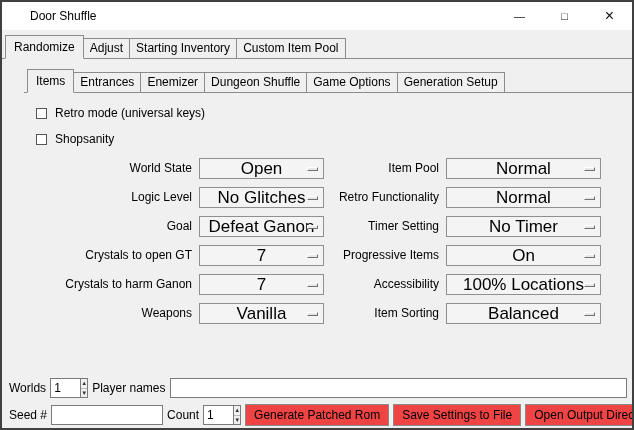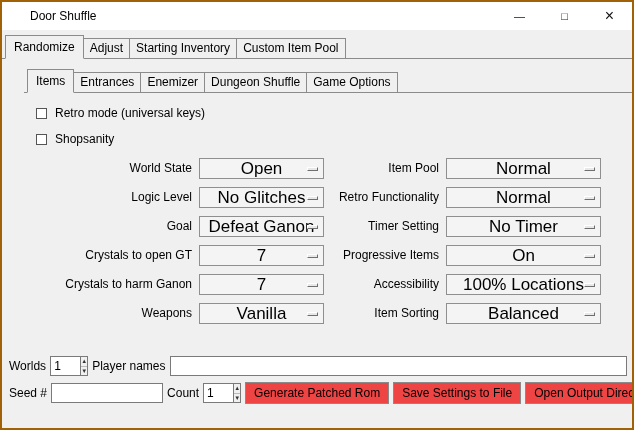--- a/index.html
+++ b/index.html
@@ -1,19 +1,19 @@
 <!DOCTYPE html>
 <html><head>
 <meta charset="utf-8">
 <style>
   html,body { margin:0; padding:0; background:#ffffff; }
   * { box-sizing:border-box; }
   .window {
     width:634px; height:430px; position:relative; overflow:hidden;
-    border:2px solid #a16207; background:#f0f0f0;
+    border:2px solid #404040; background:#f0f0f0;
     font-family:"Liberation Sans", sans-serif; font-size:12px; color:#000;
   }
   
   .titlebar { height:28px; background:#ffffff; display:flex; align-items:center; padding-left:8px; }
   .app-icon { width:0; height:0; border-left:6px solid transparent; border-right:6px solid transparent;
     border-bottom:11px solid #e9b githube10f; border-bottom-color:#e9b80f; margin-right:8px; }
   .title { font-size:12px; }
   .win-controls { margin-left:auto; display:flex; height:28px; }
   .win-btn { width:45px; height:28px; display:flex; align-items:center; justify-content:center; color:#111; cursor:default; }
   .glyph-min { font-size:11px; }
@@ -30,21 +30,21 @@
   .chk-row { display:flex; align-items:center; height:14px; margin:4px 0 12px 0; }
   .chk-box { width:11px; height:11px; background:#fff; border:1px solid #555; margin-right:8px; flex:0 0 auto; }
   .grid { margin-top:4px; display:grid; grid-template-columns:156px 125px 108px 155px; column-gap:7px; row-gap:8px; align-items:center; }
   .cell.label { text-align:right; line-height:21px; white-space:nowrap; }
   .dd { position:relative; height:21px; background:#f4f4f4; border:1px solid #8f8f8f;
         display:flex; align-items:center; justify-content:center; cursor:default; }
   .dd-val { font-size:17px; }
   .dd-ind { position:absolute; right:5px; top:50%; margin-top:-2px; width:11px; height:4px;
         background:#e8e8e8; border:1px solid; border-color:#ffffff #6f6f6f #6f6f6f #ffffff; }
   
-  .bottom { position:absolute; left:5px; right:5px; bottom:24px; }
+  .bottom { position:absolute; left:5px; right:5px; bottom:2px; }
   .brow { display:flex; align-items:center; }
   .brow + .brow { margin-top:6px; }
   .lbl { margin:0 4px; white-space:nowrap; }
   .lbl:first-child { margin-left:2px; }
   input, button { font-family:inherit; font-size:12px; color:#000; }
   .txt { height:20px; border:1px solid #7a7a7a; background:#fff; padding:1px 3px; outline:none; }
   .flex { flex:1 1 auto; min-width:0; }
   .seed { width:112px; }
   .spin { display:inline-flex; width:38px; height:20px; border:1px solid #7a7a7a; background:#fff; }
   .spin-val { flex:1 1 auto; min-width:0; border:none; padding:0 0 0 3px; outline:none; }
@@ -82,20 +82,21 @@
     <div class="tab">Starting Inventory</div>
     <div class="tab">Custom Item Pool</div>
   </div>
 
   <div class="tabbar sub-tabbar">
     <div class="tab selected">Items</div>
     <div class="tab">Entrances</div>
     <div class="tab">Enemizer</div>
     <div class="tab">Dungeon Shuffle</div>
     <div class="tab">Game Options</div>
+    <div class="tab">Generation Setup</div>
   </div>
 
   <div class="sub-pane">
 
     <div class="chk-row">
       <span class="chk-box"></span>
       <span>Retro mode (universal keys)</span>
     </div>
     <div class="chk-row">
       <span class="chk-box"></span>

